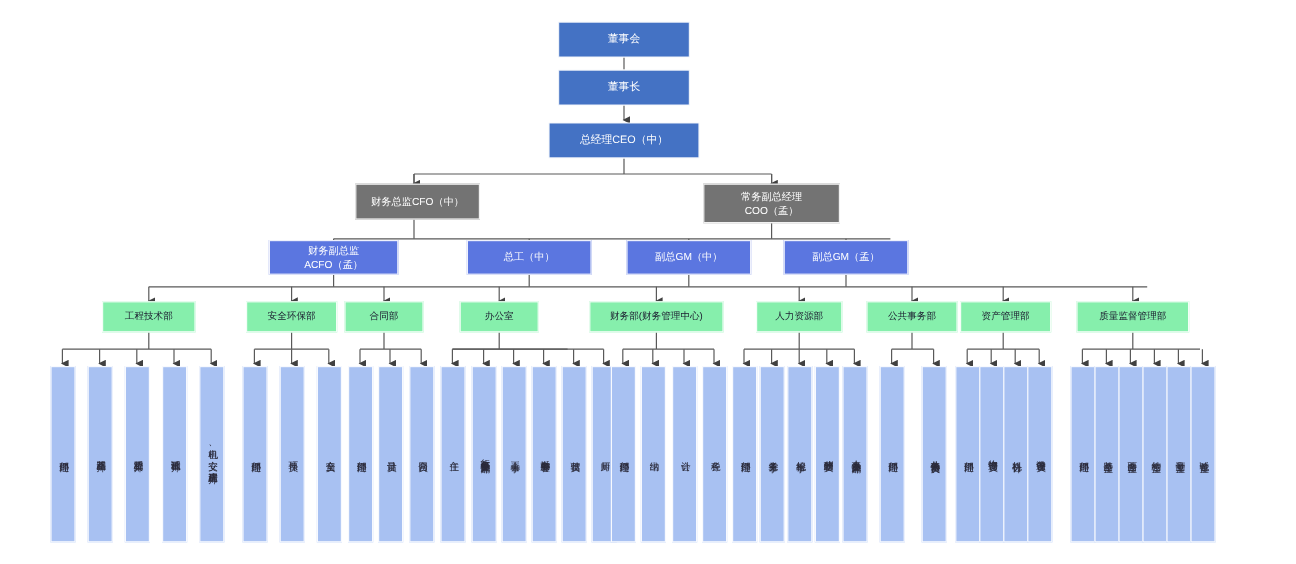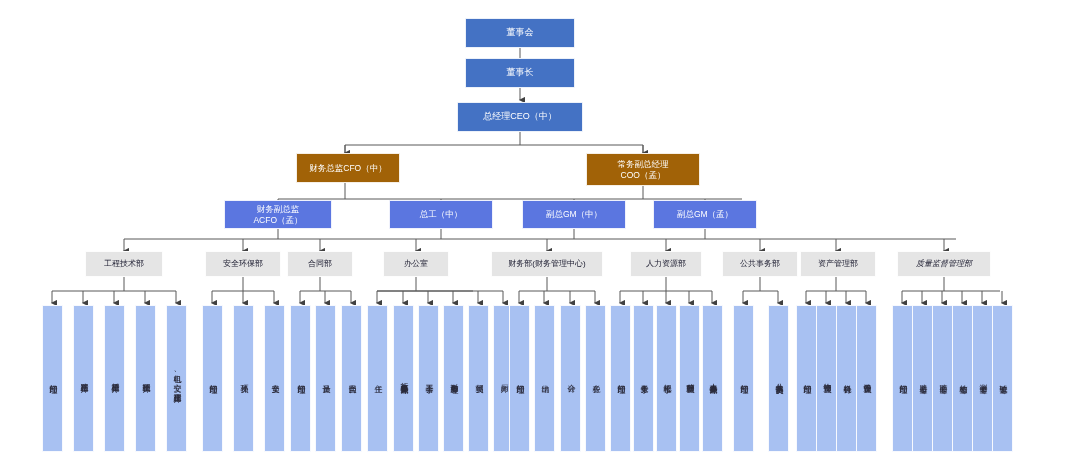--- a/index.html
+++ b/index.html
@@ -12,23 +12,23 @@
   svg.connectors{position:absolute;left:0;top:0;width:1080px;height:470px;pointer-events:none;}
   .node{
     position:absolute;box-sizing:border-box;
     display:flex;align-items:center;justify-content:center;
     text-align:center;color:#ffffff;
     border:1px solid rgba(255,255,255,0.9);
     line-height:1.25;
     z-index:2;
   }
   .node.l1{background:#4472c4;font-size:9px;border-radius:1px;}
-  .node.l2{background:#a16207;font-size:8.5px;}
+  .node.l2{background:#737373;font-size:8.5px;}
   .node.l3{background:#5b76e0;font-size:8.5px;}
-  .node.dept{background:#e5e5e5;color:#1a1a2e;font-size:8px;}
+  .node.dept{background:#86efac;color:#1a1a2e;font-size:8px;}
   .node.leaf{
     background:#a8c1f2;color:#2a2a3a;font-size:8px;
     writing-mode:vertical-rl;text-orientation:upright;
     align-items:center;justify-content:center;
     letter-spacing:0.5px;padding:3px 0;
   }
   .node .lbl{display:block;white-space:pre-line;}
   .node.leaf .lbl{white-space:normal;}
 </style>
 </head>
@@ -187,21 +187,21 @@
   </div>
   <div class="node dept" style="left:630px;top:251px;width:72px;height:26px;">
     <span class="lbl">人力资源部</span>
   </div>
   <div class="node dept" style="left:722px;top:251px;width:76px;height:26px;">
     <span class="lbl">公共事务部</span>
   </div>
   <div class="node dept" style="left:800px;top:251px;width:76px;height:26px;text-align:center;">
     <span class="lbl">资产管理部</span>
   </div>
-  <div class="node dept" style="left:897px;top:251px;width:94px;height:26px;font-style:italic;">
+  <div class="node dept" style="left:897px;top:251px;width:94px;height:26px;">
     <span class="lbl">质量监督管理部</span>
   </div>
 
   <div class="node leaf" style="left:42px;top:305px;width:21px;height:147px;">
     <span class="lbl">部门经理</span>
     </div>
   <div class="node leaf" style="left:73px;top:305px;width:21px;height:147px;">
     <span class="lbl">路基工程师</span>
     </div>
   <div class="node leaf" style="left:104px;top:305px;width:21px;height:147px;">

